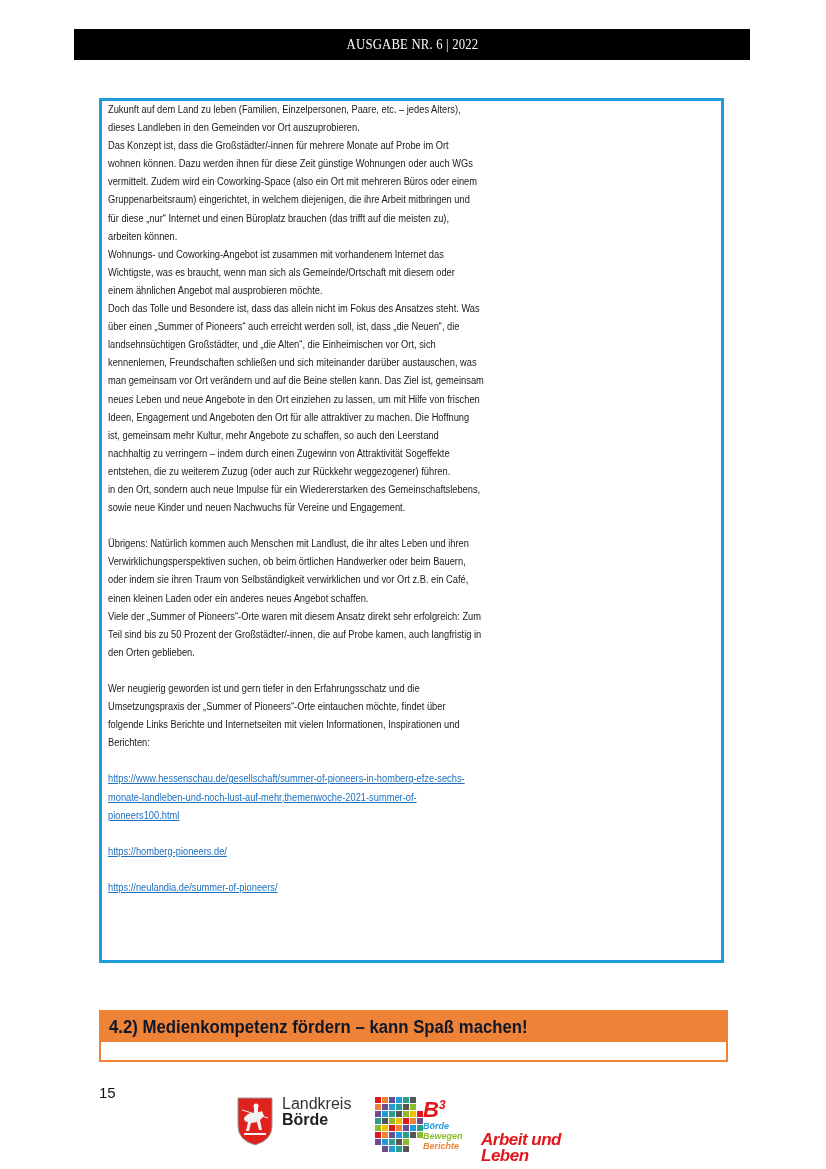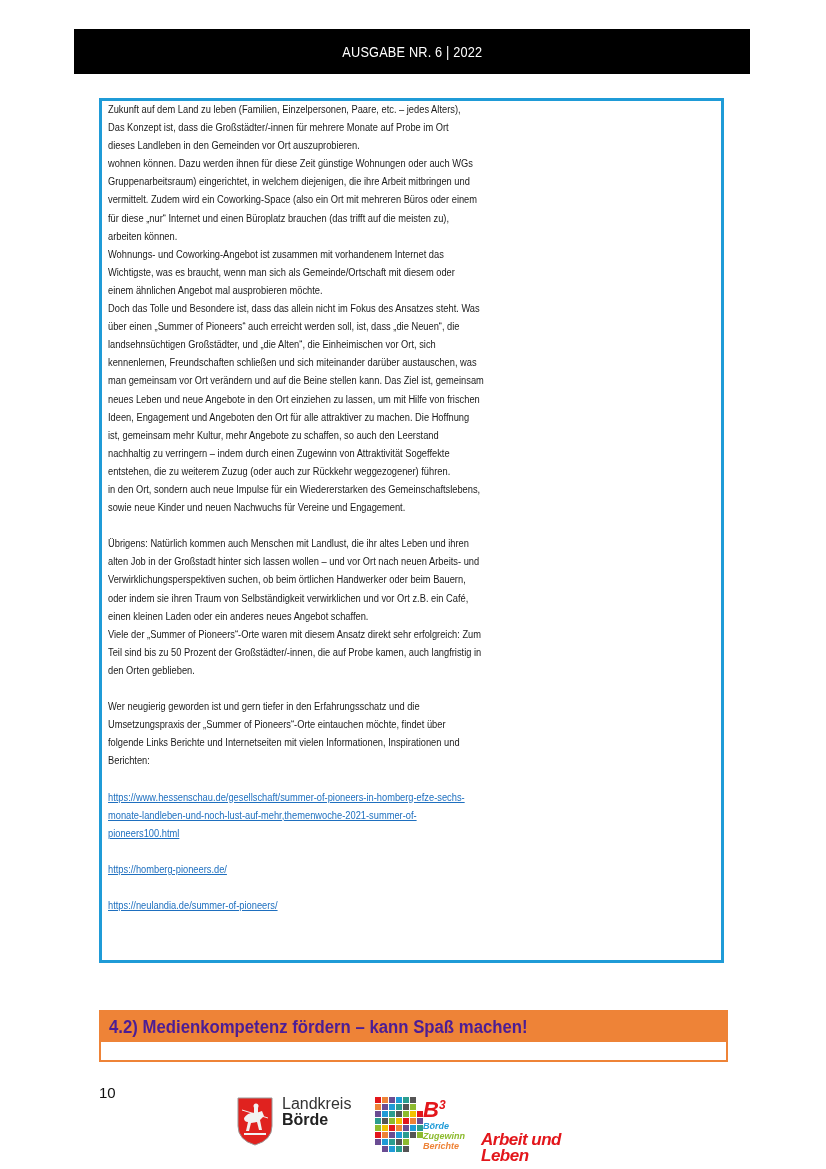--- a/index.html
+++ b/index.html
@@ -1,34 +1,34 @@
 <!DOCTYPE html>
 <html><head>
 <meta charset="utf-8">
 <style>
   html, body { margin: 0; padding: 0; background: #ffffff; }
   body { width: 826px; height: 1169px; position: relative; overflow: hidden;
          font-family: "Liberation Sans", sans-serif; color: #1a1a1a; }
-  .header-bar { position: absolute; left: 74px; top: 29px; width: 676px; height: 45px;
+  .header-bar { position: absolute; left: 74px; top: 29px; width: 676px; height: 31px;
                 background: #000; color: #fff; display: flex; align-items: center; justify-content: center;
-                font-size: 15px; letter-spacing: 0.2px; font-family: Liberation Sans, sans-serif;
+                font-size: 15px; letter-spacing: 0.2px; font-family: Liberation Serif, serif;
                 font-weight: normal; transform-origin: center; }
   .header-bar span { display: inline-block; transform: scaleX(0.85); }
   .blue-box { position: absolute; left: 99px; top: 98px; width: 625px; height: 865px;
               border: 3px solid #1f9bd7; box-sizing: border-box; background: #fff; }
   .content { position: absolute; left: 108px; top: 101px; width: 616px;
              font-size: 10px; line-height: 18.1px; }
   .content p { margin: 0; }
   .content .gap { height: 18.1px; }
   .content a { color: #1e6fbf; text-decoration: underline; }
   .content .txt { display: inline-block; transform: scaleX(0.93); transform-origin: left; white-space: nowrap; }
   .orange-box { position: absolute; left: 99px; top: 1010px; width: 629px; height: 52px;
                 border: 2px solid #ee8337; box-sizing: border-box; background: #fff; }
   .orange-title { position: absolute; left: 0; top: 0; right: 0; height: 30px; background: #ee8337;
-                  color: #4c1d95; font-weight: bold; font-size: 18px; display: flex; align-items: center;
+                  color: #0f172a; font-weight: bold; font-size: 18px; display: flex; align-items: center;
                   padding-left: 8px; }
   .orange-title span { display: inline-block; transform: scaleX(0.93); transform-origin: left; white-space: nowrap; }
   .page-number { position: absolute; left: 99px; top: 1084px; font-size: 15px; color: #111; }
   .logo-lk { position: absolute; left: 236px; top: 1096px; display: flex; align-items: flex-start; }
   .lk-text { margin-left: 8px; font-size: 16px; line-height: 16px; color: #333; }
   .lk-text .b { font-weight: bold; color: #222; }
   .logo-b3 { position: absolute; left: 373px; top: 1094px; width: 90px; height: 62px; }
   .b3-text { position: absolute; left: 50px; top: 0; }
   .b3-big { color: #e3161b; font-weight: bold; font-style: italic; font-size: 22px; line-height: 22px; }
   .b3-big sup { font-size: 12px; }
@@ -41,45 +41,44 @@
 <body>
 
 <div class="header-bar">
   <span>AUSGABE NR. 6 | 2022</span>
 </div>
 
 <div class="blue-box"></div>
 
 <div class="content" id="content">
     <p><span class="txt">Zukunft auf dem Land zu leben (Familien, Einzelpersonen, Paare, etc. – jedes Alters),</span></p>
+    <p><span class="txt">dieses Landleben in den Gemeinden vor Ort auszuprobieren.</span></p>
     <p><span class="txt">Das Konzept ist, dass die Großstädter/-innen für mehrere Monate auf Probe im Ort</span></p>
-    <p><span class="txt">dieses Landleben in den Gemeinden vor Ort auszuprobieren.</span></p>
     <p><span class="txt">wohnen können. Dazu werden ihnen für diese Zeit günstige Wohnungen oder auch WGs</span></p>
+    <p><span class="txt">vermittelt. Zudem wird ein Coworking-Space (also ein Ort mit mehreren Büros oder einem</span></p>
     <p><span class="txt">Gruppenarbeitsraum) eingerichtet, in welchem diejenigen, die ihre Arbeit mitbringen und</span></p>
-    <p><span class="txt">vermittelt. Zudem wird ein Coworking-Space (also ein Ort mit mehreren Büros oder einem</span></p>
     <p><span class="txt">für diese „nur“ Internet und einen Büroplatz brauchen (das trifft auf die meisten zu),</span></p>
     <p><span class="txt">arbeiten können.</span></p>
     <p><span class="txt">Wohnungs- und Coworking-Angebot ist zusammen mit vorhandenem Internet das</span></p>
     <p><span class="txt">Wichtigste, was es braucht, wenn man sich als Gemeinde/Ortschaft mit diesem oder</span></p>
     <p><span class="txt">einem ähnlichen Angebot mal ausprobieren möchte.</span></p>
     <p><span class="txt">Doch das Tolle und Besondere ist, dass das allein nicht im Fokus des Ansatzes steht. Was</span></p>
     <p><span class="txt">über einen „Summer of Pioneers“ auch erreicht werden soll, ist, dass „die Neuen“, die</span></p>
     <p><span class="txt">landsehnsüchtigen Großstädter, und „die Alten“, die Einheimischen vor Ort, sich</span></p>
     <p><span class="txt">kennenlernen, Freundschaften schließen und sich miteinander darüber austauschen, was</span></p>
     <p><span class="txt">man gemeinsam vor Ort verändern und auf die Beine stellen kann. Das Ziel ist, gemeinsam</span></p>
     <p><span class="txt">neues Leben und neue Angebote in den Ort einziehen zu lassen, um mit Hilfe von frischen</span></p>
     <p><span class="txt">Ideen, Engagement und Angeboten den Ort für alle attraktiver zu machen. Die Hoffnung</span></p>
     <p><span class="txt">ist, gemeinsam mehr Kultur, mehr Angebote zu schaffen, so auch den Leerstand</span></p>
     <p><span class="txt">nachhaltig zu verringern – indem durch einen Zugewinn von Attraktivität Sogeffekte</span></p>
     <p><span class="txt">entstehen, die zu weiterem Zuzug (oder auch zur Rückkehr weggezogener) führen.</span></p>
     <p><span class="txt">in den Ort, sondern auch neue Impulse für ein Wiedererstarken des Gemeinschaftslebens,</span></p>
     <p><span class="txt">sowie neue Kinder und neuen Nachwuchs für Vereine und Engagement.</span></p>
     <p class="gap"></p>
     <p><span class="txt">Übrigens: Natürlich kommen auch Menschen mit Landlust, die ihr altes Leben und ihren</span></p>
-    <p><span class="txt">alten Job in der Großstadt hinter sich lassen wollen – und vor Ort nach neuen Arbeits- und</span></p>
     <p><span class="txt">Verwirklichungsperspektiven suchen, ob beim örtlichen Handwerker oder beim Bauern,</span></p>
     <p><span class="txt">oder indem sie ihren Traum von Selbständigkeit verwirklichen und vor Ort z.B. ein Café,</span></p>
     <p><span class="txt">einen kleinen Laden oder ein anderes neues Angebot schaffen.</span></p>
     <p><span class="txt">Viele der „Summer of Pioneers“-Orte waren mit diesem Ansatz direkt sehr erfolgreich: Zum</span></p>
     <p><span class="txt">Teil sind bis zu 50 Prozent der Großstädter/-innen, die auf Probe kamen, auch langfristig in</span></p>
     <p><span class="txt">den Orten geblieben.</span></p>
     <p class="gap"></p>
     <p><span class="txt">Wer neugierig geworden ist und gern tiefer in den Erfahrungsschatz und die</span></p>
     <p><span class="txt">Umsetzungspraxis der „Summer of Pioneers“-Orte eintauchen möchte, findet über</span></p>
     <p><span class="txt">folgende Links Berichte und Internetseiten mit vielen Informationen, Inspirationen und</span></p>
@@ -93,21 +92,21 @@
     <p class="gap"></p>
     <p><a class="txt">https://neulandia.de/summer-of-pioneers/</a></p>
   </div>
 
 <div class="orange-box">
   <div class="orange-title">
     <span>4.2) Medienkompetenz fördern – kann Spaß machen!</span>
   </div>
 </div>
 
-<div class="page-number">10</div>
+<div class="page-number">15</div>
 
 <div class="logo-lk">
   <svg width="38" height="50" viewBox="0 0 38 50">
     <path d="M2 2 H36 V30 Q36 44 19 49 Q2 44 2 30 Z" fill="#e0221f" stroke="#999" stroke-width="1"></path>
     <path d="M8 22 Q12 16 20 17 L26 15 L28 20 L24 24 L26 34 L23 34 L21 26 L15 27 L13 35 L10 35 L12 26 Q8 26 8 22 Z" fill="#f2f2f2"></path>
     <circle cx="20" cy="10" r="2.5" fill="#f2f2f2"></circle>
     <path d="M18 12 L22 12 L22 18 L18 18 Z" fill="#f2f2f2"></path>
     <line x1="6" y1="14" x2="32" y2="22" stroke="#f2f2f2" stroke-width="1"></line>
     <path d="M8 38 L30 38" stroke="#f2f2f2" stroke-width="2"></path>
   </svg>
@@ -165,21 +164,21 @@
       <rect x="23" y="45" width="6" height="6" fill="#555"></rect>
       <rect x="30" y="45" width="6" height="6" fill="#8dbb2e"></rect>
       <rect x="9" y="52" width="6" height="6" fill="#6a4c93"></rect>
       <rect x="16" y="52" width="6" height="6" fill="#1f9bd7"></rect>
       <rect x="23" y="52" width="6" height="6" fill="#2a9d8f"></rect>
       <rect x="30" y="52" width="6" height="6" fill="#555"></rect>
     </svg>
   <div class="b3-text">
     <div class="b3-big"><span>B</span><sup>3</sup></div>
     <div class="b3-line" style="color:#1f9bd7">Börde</div>
-    <div class="b3-line" style="color:#8dbb2e">Zugewinn</div>
+    <div class="b3-line" style="color:#8dbb2e">Bewegen</div>
     <div class="b3-line" style="color:#ee8337">Berichte</div>
   </div>
 </div>
 
 <div class="logo-aul">
   <div class="aul-main">Arbeit und</div>
   <div class="aul-main">Leben</div>
   <div class="aul-sub">SACHSEN-ANHALT</div>
 </div>
 

